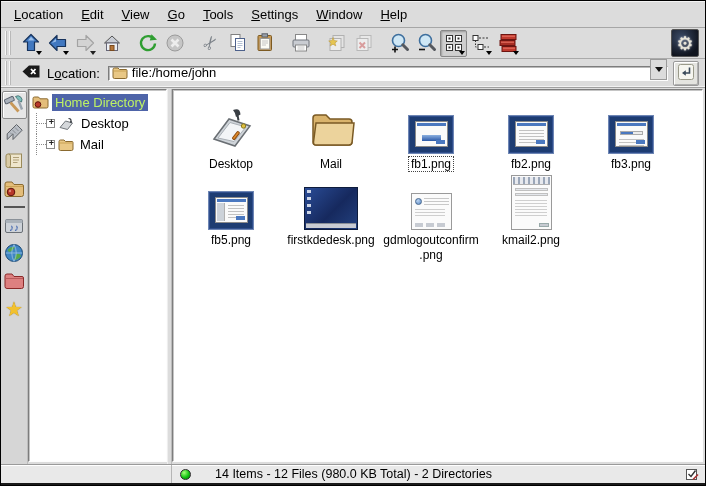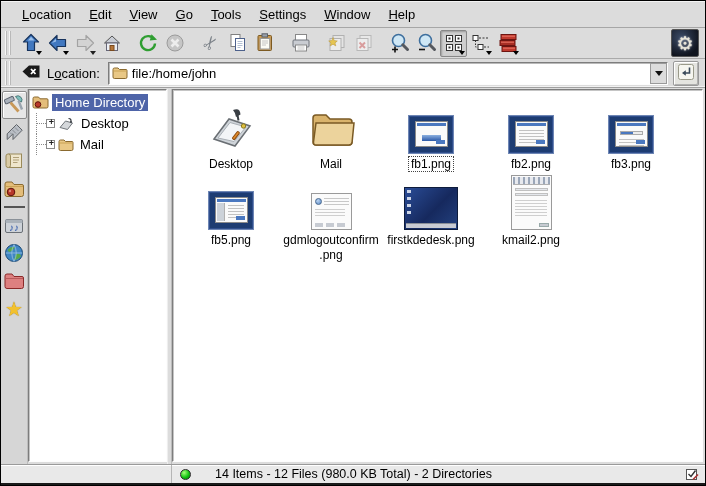--- a/index.html
+++ b/index.html
@@ -4,21 +4,21 @@
 <style>
   html,body{margin:0;padding:0;background:#9a9a9a;}
   *{box-sizing:border-box;}
   .window{
     width:706px;height:486px;position:relative;margin:0;
     background:#dcdcdc;border:1px solid #000;
     font-family:"Liberation Sans", sans-serif;font-size:13px;color:#000;
     display:flex;flex-direction:column;overflow:hidden;
   }
   
-  .menubar{height:27px;display:flex;align-items:center;padding:1px 4px 0 12px;
+  .menubar{height:27px;display:flex;align-items:center;padding:1px 4px 0 4px;
     border-bottom:1px solid #a6a6a6;box-shadow:0 1px 0 #f4f4f4 inset;}
   .menu-item{padding:3px 9px;cursor:default;}
   .menu-item u{text-decoration:underline;}
   
   .toolbar{height:31px;display:flex;align-items:center;padding:2px 4px;
     border-bottom:1px solid #aaa;}
   .handle{width:8px;height:24px;margin:0 4px 0 0;
     background:repeating-linear-gradient(90deg,#f6f6f6 0 1px,#b9b9b9 1px 2px,#dcdcdc 2px 4px);}
   .tbtn{width:27px;height:27px;display:flex;align-items:center;justify-content:center;
     position:relative;border:1px solid transparent;border-radius:2px;}
@@ -32,21 +32,21 @@
   .spacer{flex:1;}
   .gearbtn{width:28px;height:28px;border-radius:2px;margin-right:2px;
     background:radial-gradient(circle at 35% 30%,#3a4a66,#10141e 75%);
     border:1px solid #555;display:flex;align-items:center;justify-content:center;}
   .gearbtn span{color:#e8e4d8;font-size:19px;line-height:1;text-shadow:0 0 2px #fff;}
   
   .locbar{height:29px;display:flex;align-items:center;padding:2px 6px 2px 4px;
     border-bottom:1px solid #a0a0a0;box-shadow:0 -1px 0 #f2f2f2 inset;}
   .clearbtn{width:24px;height:22px;display:flex;align-items:center;justify-content:center;margin:0 2px;}
   .loclabel{margin:0 8px 0 2px;white-space:nowrap;}
-  .combo{flex:1;height:23px;display:flex;align-items:center;background:#fff;
+  .combo{flex:1;height:15px;display:flex;align-items:flex-end;background:#fff;
     border-top:1px solid #7d7d7d;border-left:1px solid #7d7d7d;
     border-bottom:1px solid #fdfdfd;border-right:1px solid #fdfdfd;
     box-shadow:inset 1px 1px 0 #b9b9b9;}
   .combo .ficon{margin:0 4px 0 3px;display:flex;}
   .combo input{flex:1;border:0;outline:0;font:13px "Liberation Sans",sans-serif;background:transparent;padding:0;}
   .combo-arrow{width:17px;height:21px;background:#dcdcdc;border:1px solid #9a9a9a;
     display:flex;align-items:center;justify-content:center;}
   .combo-arrow i{width:0;height:0;border-left:4px solid transparent;border-right:4px solid transparent;
     border-top:5px solid #111;}
   .gobtn{width:26px;height:25px;margin-left:5px;display:flex;align-items:center;justify-content:center;
@@ -70,21 +70,21 @@
   .tree-child{padding-left:6px;position:relative;}
   .tree-child .conn{width:10px;height:21px;flex:none;
     border-left:1px dotted #8a8a8a;position:relative;}
   .tree-child .conn:after{content:"";position:absolute;left:0;top:10px;width:9px;border-top:1px dotted #8a8a8a;}
   .expander{width:9px;height:9px;flex:none;background:#fff;border:1px solid #8a8a8a;
     position:relative;margin-right:3px;}
   .expander:before{content:"+";position:absolute;left:0;top:-3px;width:9px;text-align:center;
     font:bold 9px "Liberation Sans",sans-serif;color:#222;}
   .tree-row .ticon{margin-right:3px;display:flex;flex:none;}
   .tree-label{padding:1px 3px;}
-  .tree-label.selected{background:#4e64a8;color:#ffffff;}
+  .tree-label.selected{background:#4e64a8;color:#bef264;}
   .splitter{width:5px;background:#dcdcdc;border-left:1px solid #eee;border-right:1px solid #bbb;}
   .fileview{flex:1;background:#fff;margin:0 0 2px 0;
     border-top:1px solid #7d7d7d;border-left:1px solid #7d7d7d;
     border-bottom:1px solid #fdfdfd;border-right:1px solid #fdfdfd;
     box-shadow:inset 1px 1px 0 #c5c5c5;
     overflow:hidden;padding:8px 0 0 8px;}
   .file-grid{display:grid;grid-template-columns:repeat(5,100px);grid-auto-rows:min-content;}
   .file-item{width:100px;display:flex;flex-direction:column;align-items:center;margin-bottom:3px;}
   .icon-box{height:56px;display:flex;align-items:flex-end;justify-content:center;}
   .flabel{font-size:12px;margin-top:3px;padding:0 2px;max-width:108px;text-align:center;
@@ -544,37 +544,37 @@
                   <div class="sidep"></div>
                   <div class="txt2"></div>
                   <div class="obtn"></div>
                 </div>
               </div>
             </div>
             <div class="flabel">fb5.png</div>
           </div>
           <div class="file-item">
             <div class="icon-box">
+              <div class="thumb deskshot" style="width:54px;height:43px">
+                <div class="dicons"></div>
+                <div class="taskbar"></div>
+              </div>
+            </div>
+            <div class="flabel">firstkdedesk.png</div>
+          </div>
+          <div class="file-item">
+            <div class="icon-box">
               <div class="thumb whiteshot" style="width:41px;height:37px">
                 <div class="dic"></div>
                 <div class="dtxt"></div>
                 <div class="dtxt2"></div>
                 <div class="dbtns"></div>
               </div>
             </div>
             <div class="flabel">gdmlogoutconfirm.png</div>
-          </div>
-          <div class="file-item">
-            <div class="icon-box">
-              <div class="thumb deskshot" style="width:54px;height:43px">
-                <div class="dicons"></div>
-                <div class="taskbar"></div>
-              </div>
-            </div>
-            <div class="flabel">firstkdedesk.png</div>
           </div>
           <div class="file-item">
             <div class="icon-box">
               <div class="thumb whiteshot" style="width:41px;height:55px">
                 <div class="ctb"></div>
                 <div class="cfield"></div>
                 <div class="cfield2"></div>
                 <div class="ctxt"></div>
                 <div class="cbtn"></div>
               </div>

